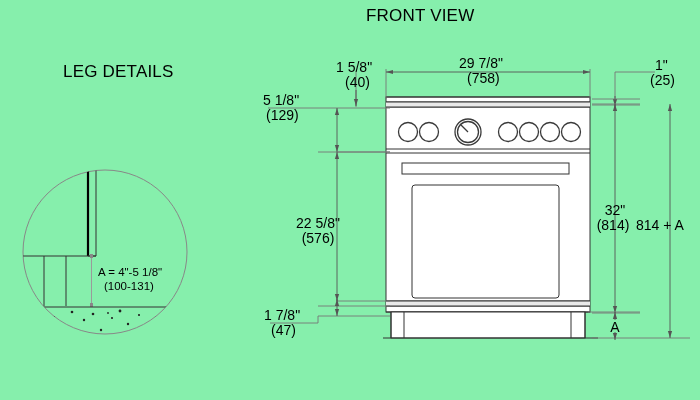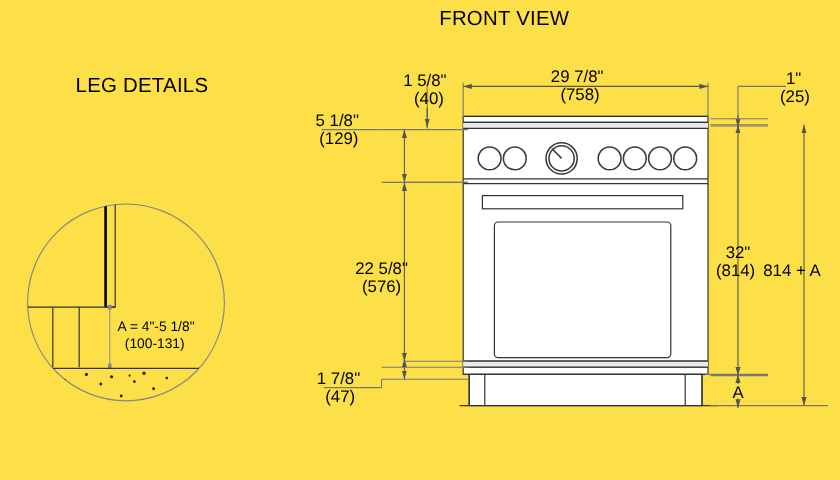--- a/index.html
+++ b/index.html
@@ -4,21 +4,21 @@
 <style>
   html, body {
     margin: 0;
     padding: 0;
     background: #ffffff;
   }
   #root {
     position: relative;
     width: 700px;
     height: 400px;
-    background: #fde047;
+    background: #86efac;
     font-family: "Liberation Sans", sans-serif;
     overflow: hidden;
   }
   svg.drawing {
     position: absolute;
     left: 0;
     top: 0;
     width: 700px;
     height: 400px;
   }

